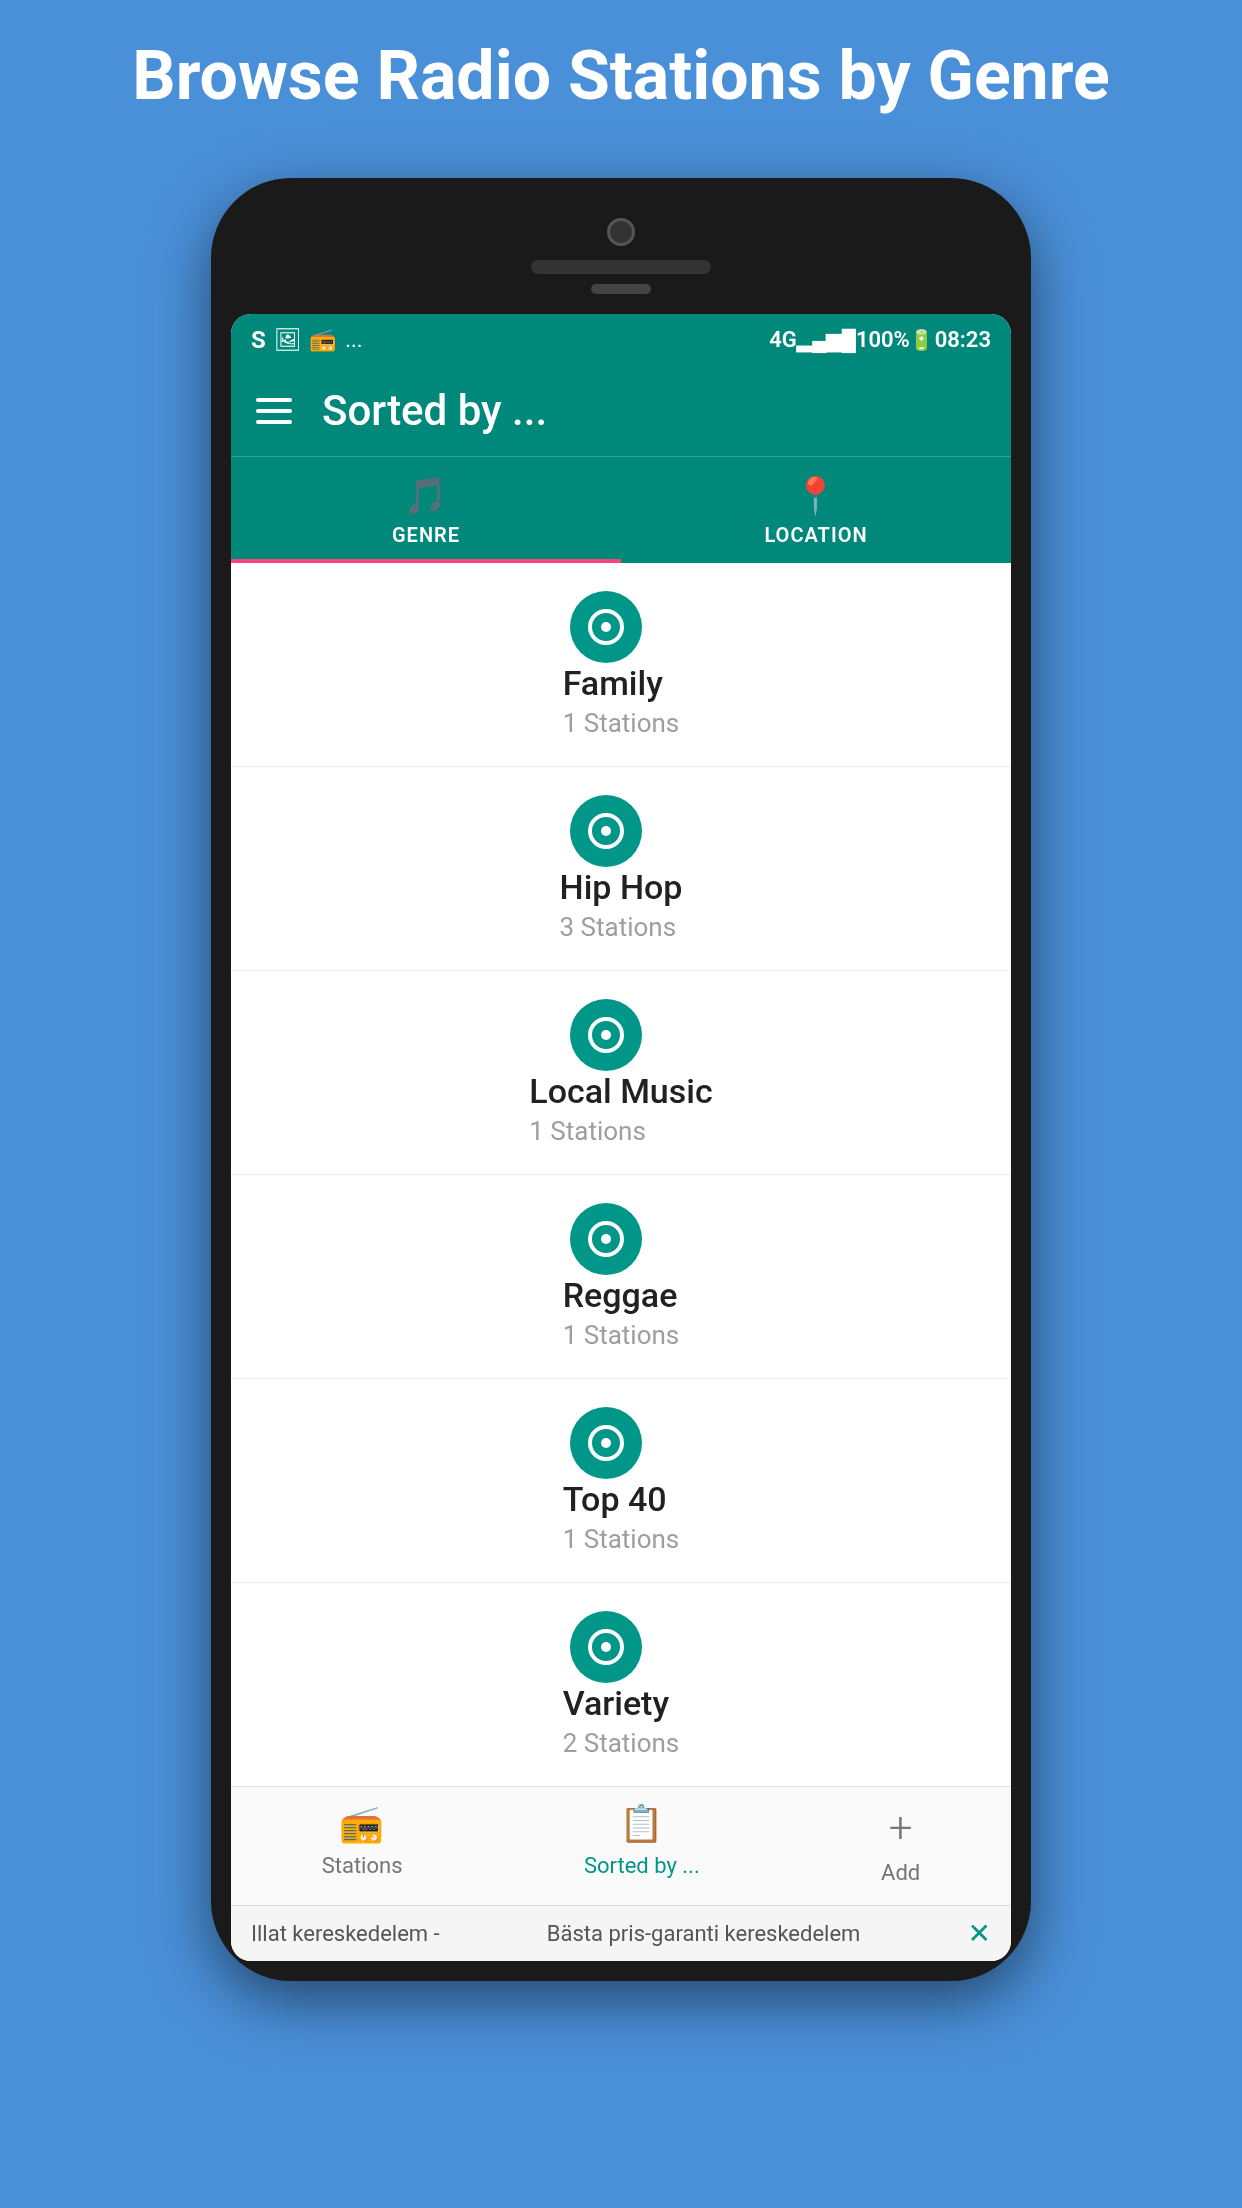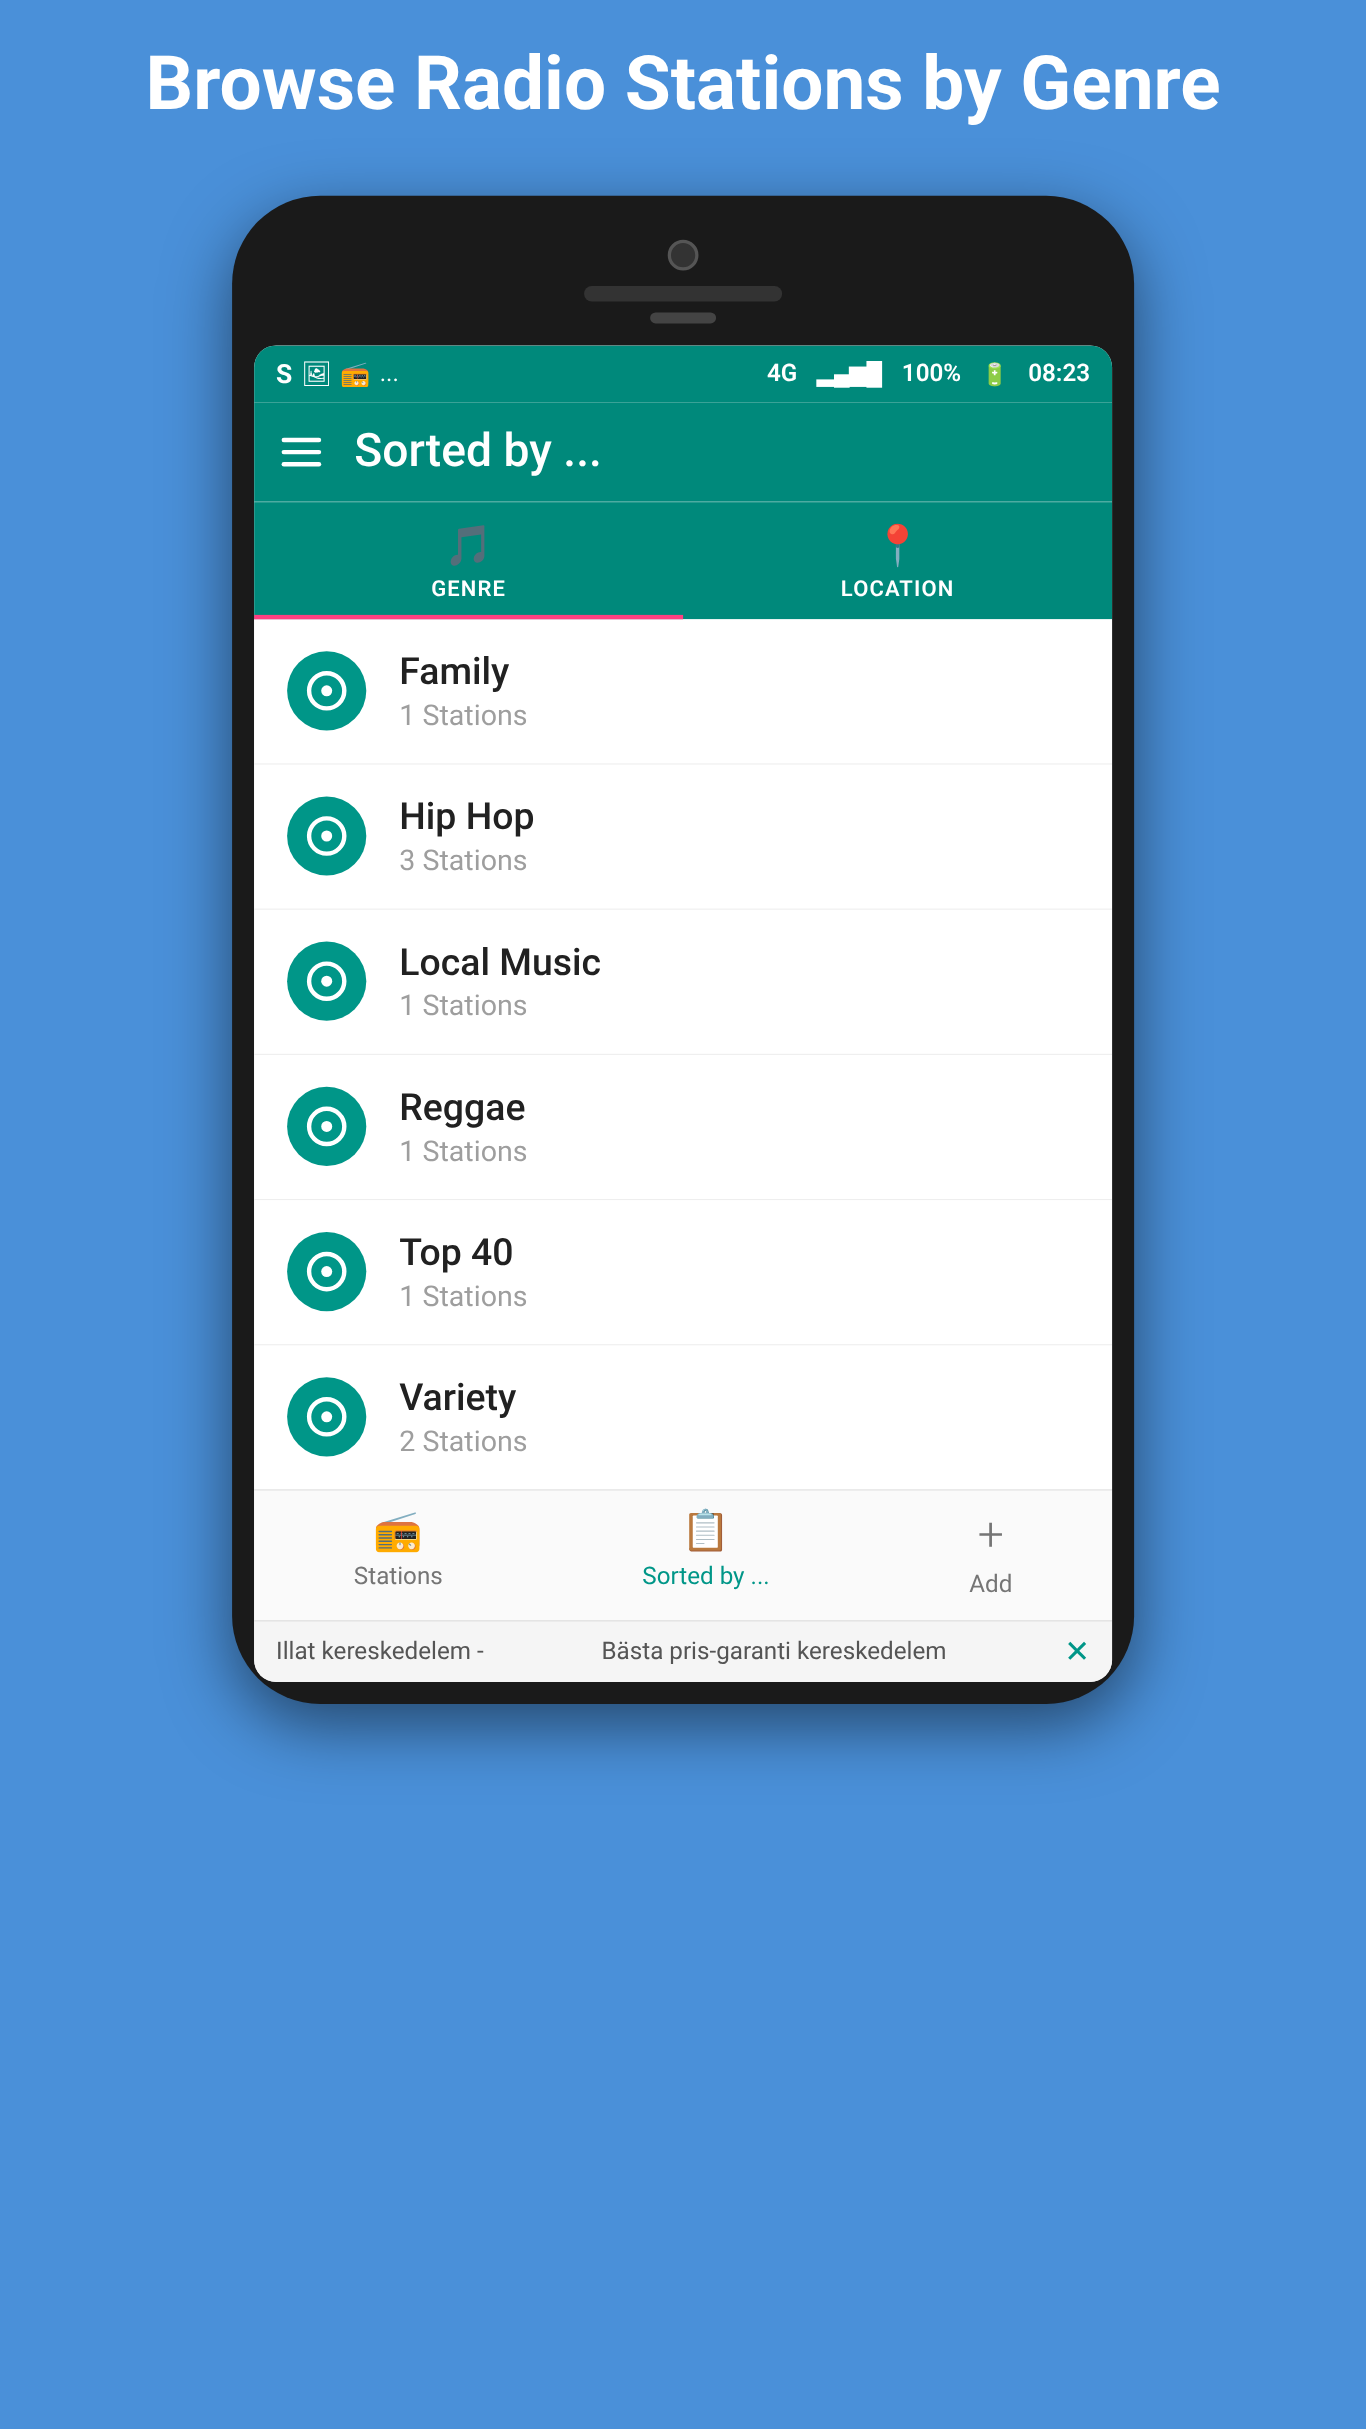--- a/index.html
+++ b/index.html
@@ -89,21 +89,21 @@
     }
 
     .status-icon {
       color: white;
       font-size: 22px;
     }
 
     .status-right {
       display: flex;
       align-items: center;
-      gap: 18px;
+      gap: 0;
       color: white;
       font-size: 22px;
       font-weight: 600;
     }
 
     
     .app-bar {
       background: #00897b;
       display: flex;
       align-items: center;
@@ -175,20 +175,21 @@
     .list {
       background: white;
     }
 
     .list-item {
       display: flex;
       align-items: center;
       padding: 28px 30px;
       border-bottom: 1px solid #eeeeee;
       cursor: pointer;
+      flex-direction: column;
     }
 
     .list-item:last-child {
       border-bottom: none;
     }
 
     .radio-icon {
       width: 72px;
       height: 72px;
       background: #009688;

